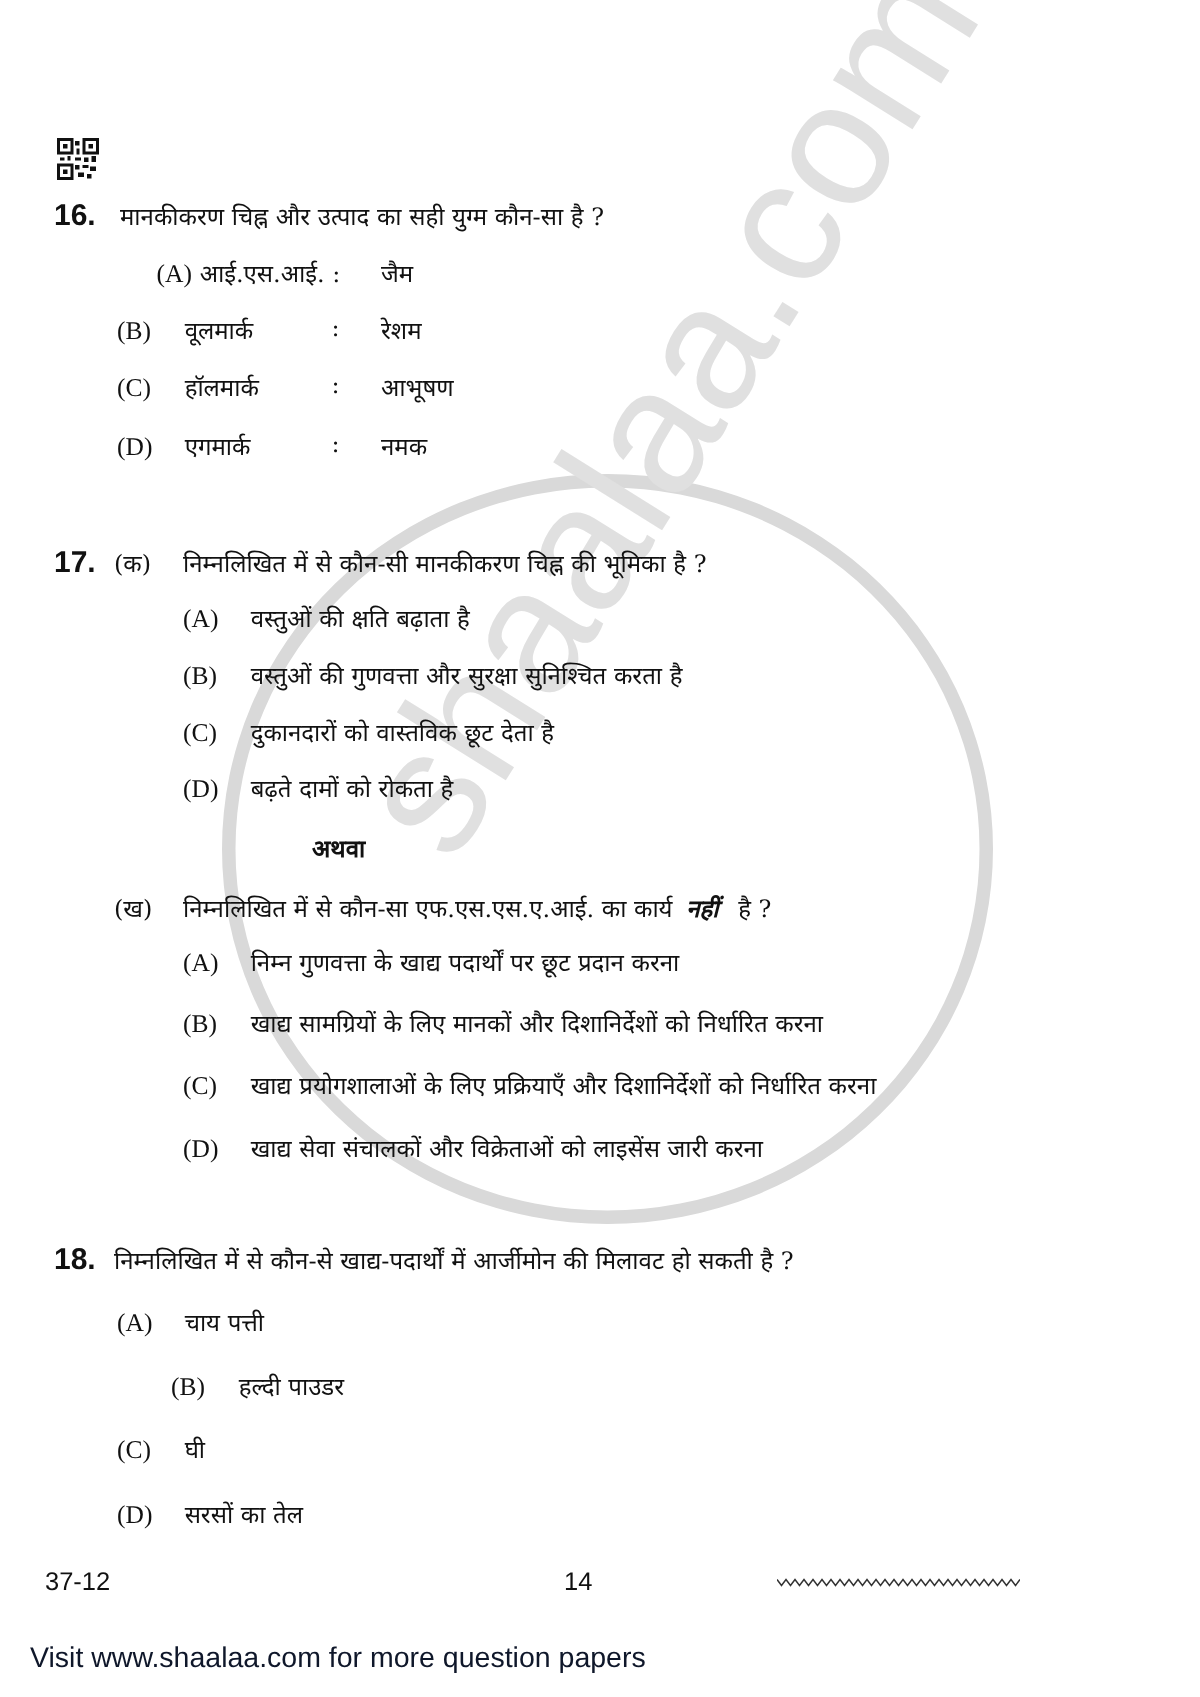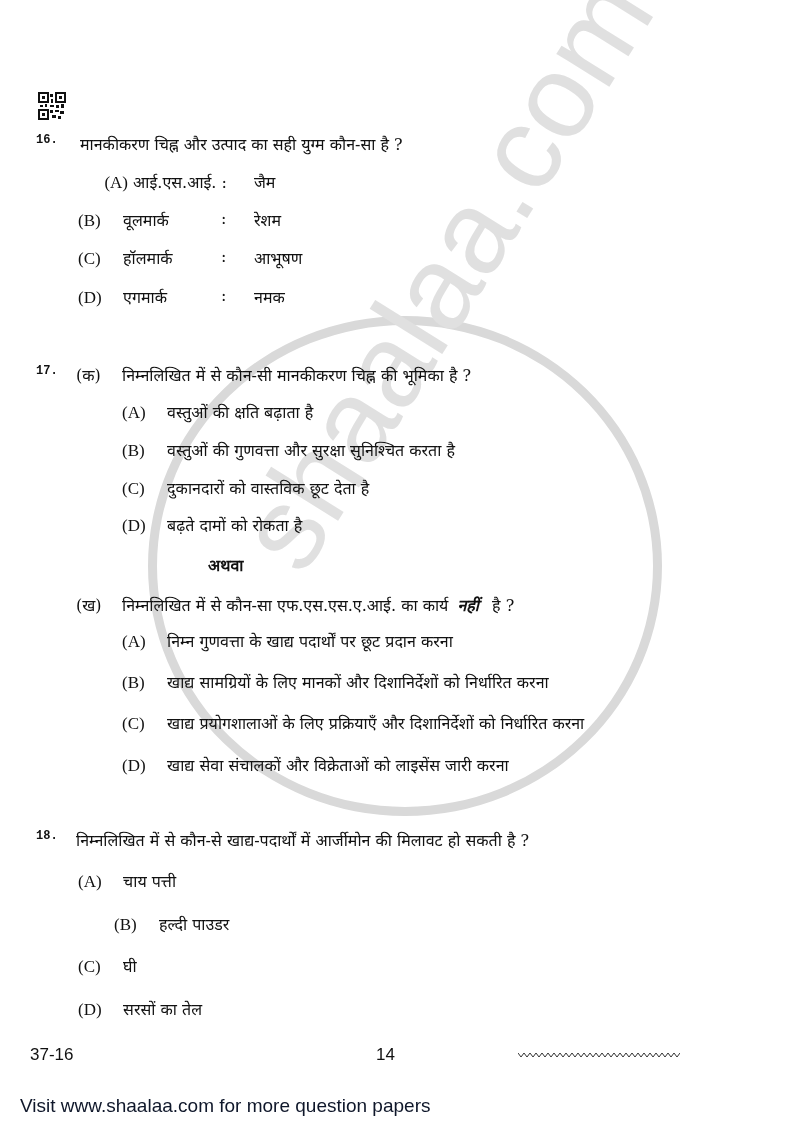--- a/index.html
+++ b/index.html
@@ -3,21 +3,21 @@
 <meta charset="utf-8">
 <style>
   html, body { margin: 0; padding: 0; }
   body {
     width: 800px; height: 1131px; position: relative; overflow: hidden;
     background: #ffffff; color: #111;
     font-family: "DejaVu Serif", serif;
   }
   .abs { position: absolute; white-space: nowrap; }
   .qr { position: absolute; left: 38px; top: 92px; width: 28px; height: 28px; }
-  .qnum { font-weight: bold; font-size: 12px; font-family: Liberation Mono, monospace; }
+  .qnum { font-weight: bold; font-size: 20px; font-family: Liberation Sans, sans-serif; }
   .qtext { font-size: 16px; }
   .opt { font-size: 16px; }
   .optlbl { font-family: "Liberation Serif", serif; font-size: 17px; display: inline-block; width: 40px; }
   .footer { font-family: "Liberation Sans", sans-serif; font-size: 17px; }
   .visit { font-family: "Liberation Sans", sans-serif; font-size: 19px; }
   .wm-circle {
     position: absolute; left: 148px; top: 316px; width: 514px; height: 500px;
     border: 9px solid #d9d9d9; border-radius: 50%; box-sizing: border-box;
   }
   .wm-text {
@@ -150,18 +150,18 @@
   <div class="abs opt" style="left:78px; top:955px;">
     <span class="optlbl">(C)</span>
     <span>घी</span>
   </div>
   <div class="abs opt" style="left:78px; top:998px;">
     <span class="optlbl">(D)</span>
     <span>सरसों का तेल</span>
   </div>
 </div>
 
-<span class="abs footer" style="left:30px; top:1045px;">37-16</span>
+<span class="abs footer" style="left:30px; top:1045px;">37-12</span>
 <span class="abs footer" style="left:376px; top:1045px;">14</span>
 <svg class="wavy" viewBox="0 0 162 8" preserveAspectRatio="none">
   <polyline fill="none" stroke="#333" stroke-width="1" points="0,2 3,6 6,2 9,6 12,2 15,6 18,2 21,6 24,2 27,6 30,2 33,6 36,2 39,6 42,2 45,6 48,2 51,6 54,2 57,6 60,2 63,6 66,2 69,6 72,2 75,6 78,2 81,6 84,2 87,6 90,2 93,6 96,2 99,6 102,2 105,6 108,2 111,6 114,2 117,6 120,2 123,6 126,2 129,6 132,2 135,6 138,2 141,6 144,2 147,6 150,2 153,6 156,2 159,6 162,2"></polyline>
 </svg>
 <a class="abs visit" style="left:20px; top:1095px; color:#0f172a; text-decoration:none;">Visit www.shaalaa.com for more question papers</a>
 
 </body></html>

